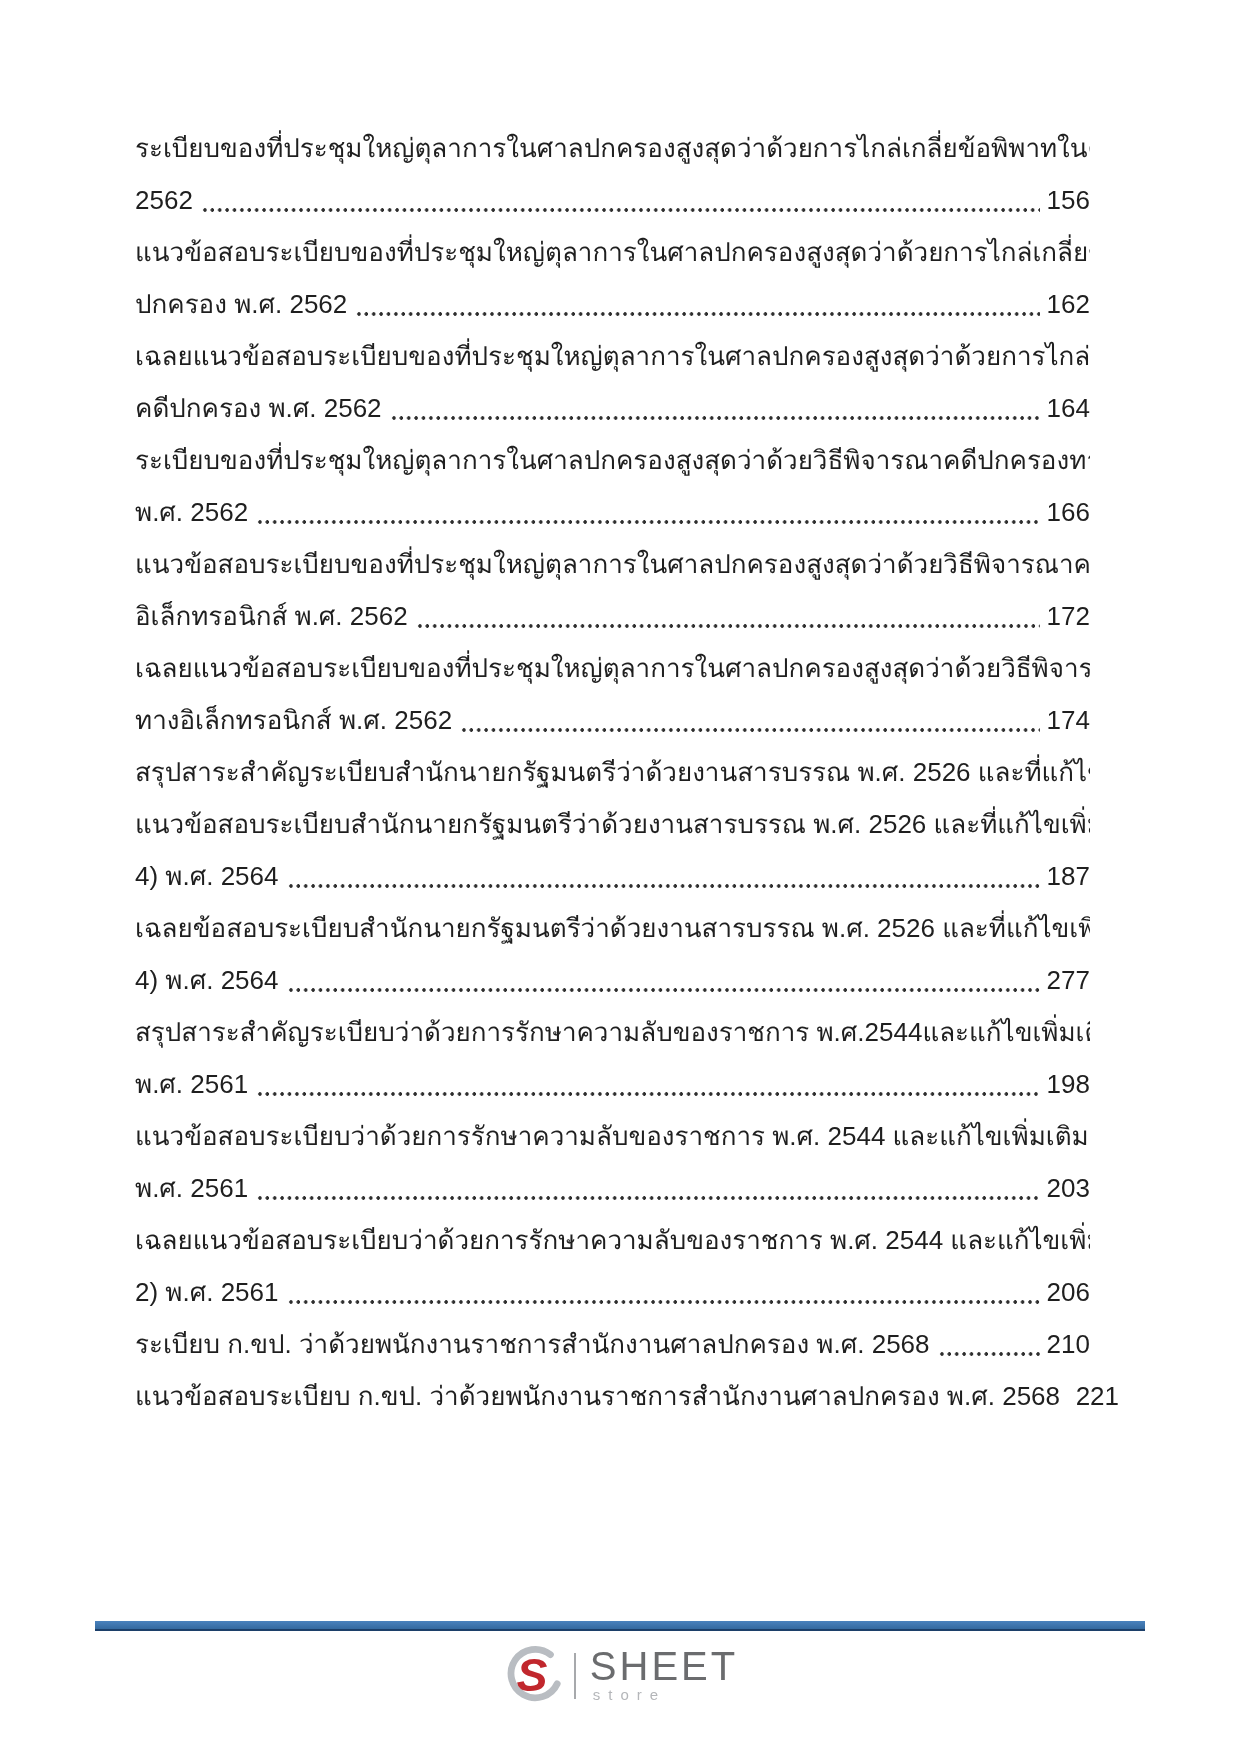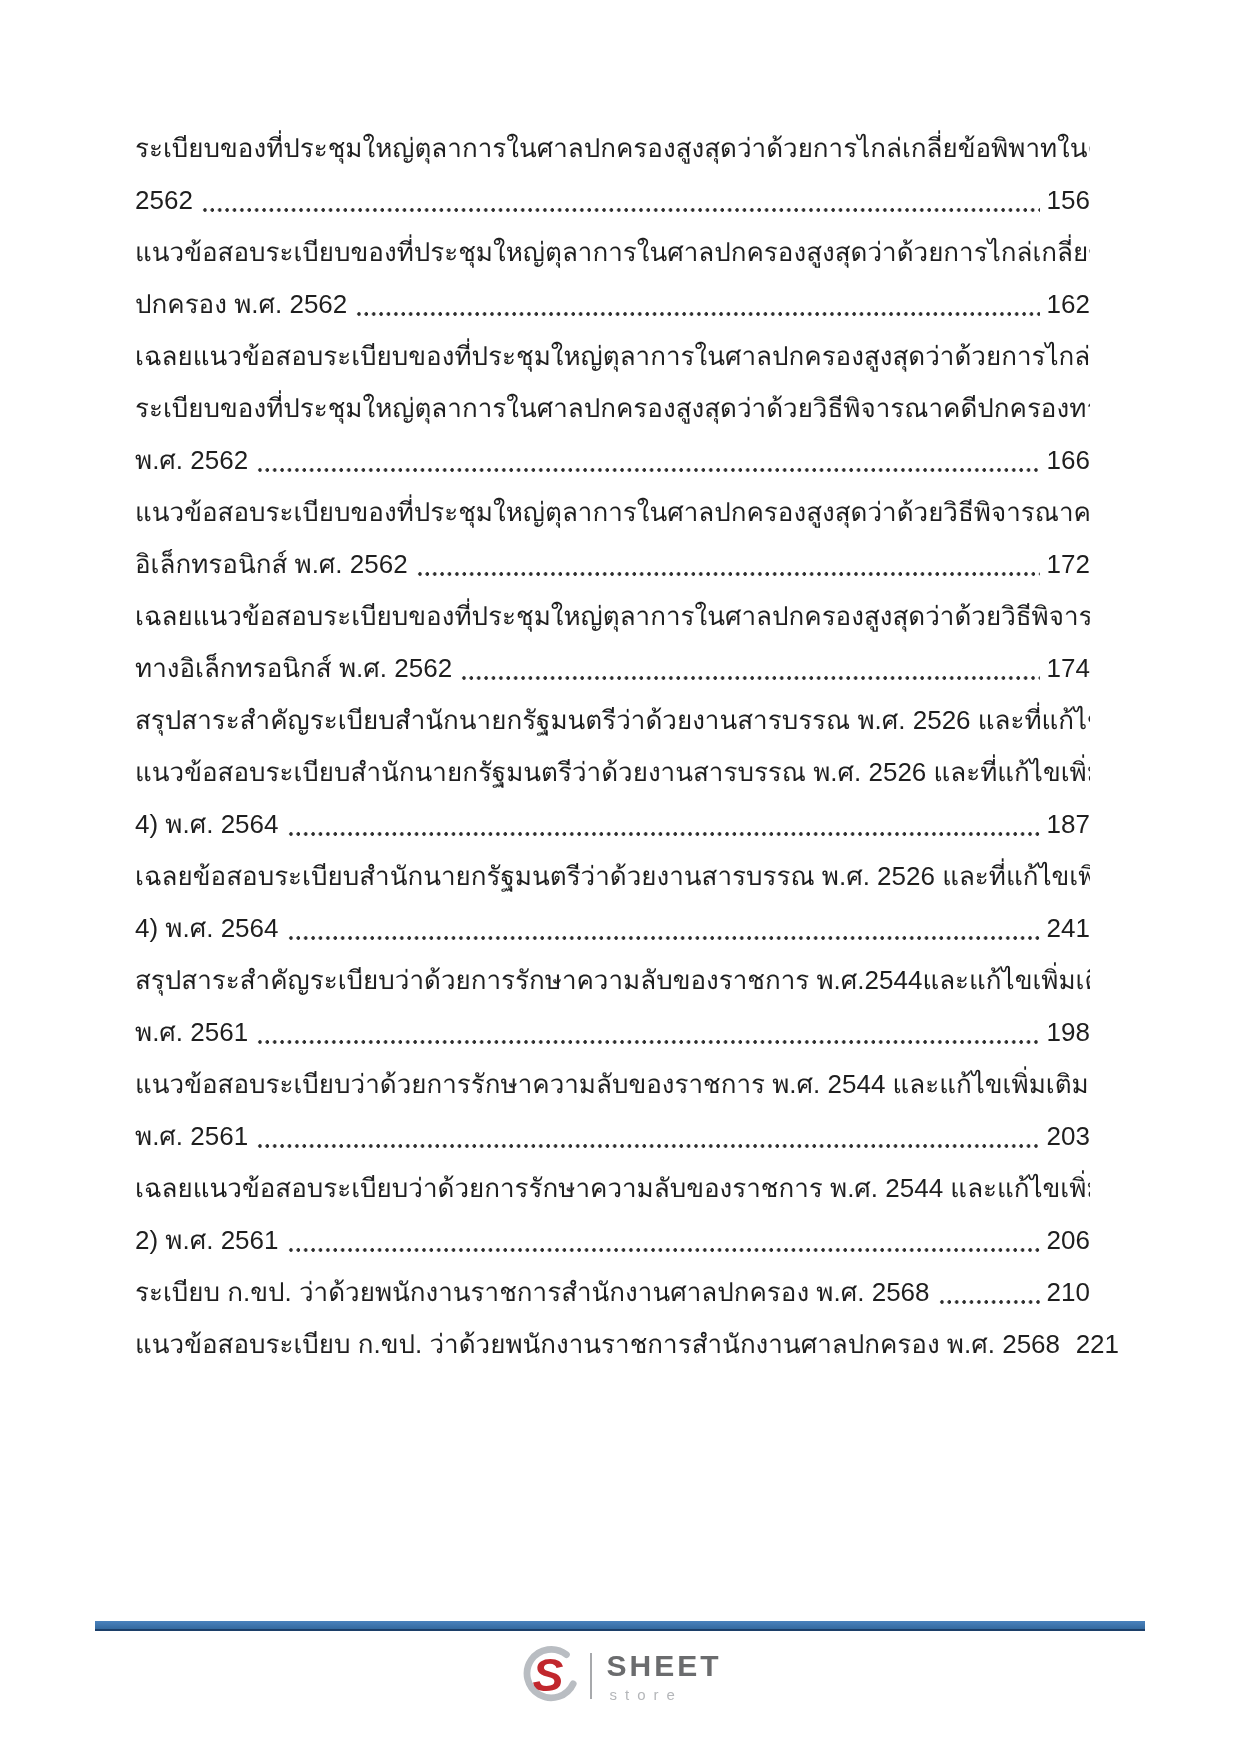--- a/index.html
+++ b/index.html
@@ -65,22 +65,22 @@
   }
   .logo-inner{display:flex;align-items:center;}
   .logo-icon{width:62px;height:62px;flex:0 0 auto;}
   .logo-divider{
     width:2px;height:46px;
     background:#a7a9ac;
     margin:0 14px 0 10px;
   }
   .logo-text{display:flex;flex-direction:column;}
   .logo-brand{
-    font-size:30px;
-    font-weight:bold;
+    font-size:40px;
+    font-weight:normal;
     letter-spacing:3px;
     line-height:34px;
   }
   .logo-sub{
     font-size:15px;
     letter-spacing:8px;
     line-height:18px;
     margin-top:3px;
     padding-left:3px;
   }
@@ -106,20 +106,25 @@
         <div class="toc-line1">แนวข้อสอบระเบียบของที่ประชุมใหญ่ตุลาการในศาลปกครองสูงสุดว่าด้วยการไกล่เกลี่ยข้อพิพาทในคดี</div>
         <div class="toc-lastline">
           <span class="toc-line2">ปกครอง พ.ศ. 2562</span>
           <span class="dots"></span>
           <span class="pagenum">162</span>
         </div>
       </div>
 
       <div class="toc-entry">
         <div class="toc-line1">เฉลยแนวข้อสอบระเบียบของที่ประชุมใหญ่ตุลาการในศาลปกครองสูงสุดว่าด้วยการไกล่เกลี่ยข้อพิพาทใน</div>
+        <div class="toc-lastline">
+          <span class="toc-line2">คดีปกครอง พ.ศ. 2562</span>
+          <span class="dots"></span>
+          <span class="pagenum">164</span>
+        </div>
       </div>
 
       <div class="toc-entry">
         <div class="toc-line1">ระเบียบของที่ประชุมใหญ่ตุลาการในศาลปกครองสูงสุดว่าด้วยวิธีพิจารณาคดีปกครองทางอิเล็กทรอนิกส์</div>
         <div class="toc-lastline">
           <span class="toc-line2">พ.ศ. 2562</span>
           <span class="dots"></span>
           <span class="pagenum">166</span>
         </div>
       </div>
@@ -153,21 +158,21 @@
           <span class="dots"></span>
           <span class="pagenum">187</span>
         </div>
       </div>
 
       <div class="toc-entry">
         <div class="toc-line1">เฉลยข้อสอบระเบียบสำนักนายกรัฐมนตรีว่าด้วยงานสารบรรณ พ.ศ. 2526 และที่แก้ไขเพิ่มเติมถึง (ฉบับที่</div>
         <div class="toc-lastline">
           <span class="toc-line2">4) พ.ศ. 2564</span>
           <span class="dots"></span>
-          <span class="pagenum">241</span>
+          <span class="pagenum">277</span>
         </div>
       </div>
 
       <div class="toc-entry">
         <div class="toc-line1">สรุปสาระสำคัญระเบียบว่าด้วยการรักษาความลับของราชการ พ.ศ.2544และแก้ไขเพิ่มเติม (ฉบับที่ 2)</div>
         <div class="toc-lastline">
           <span class="toc-line2">พ.ศ. 2561</span>
           <span class="dots"></span>
           <span class="pagenum">198</span>
         </div>

